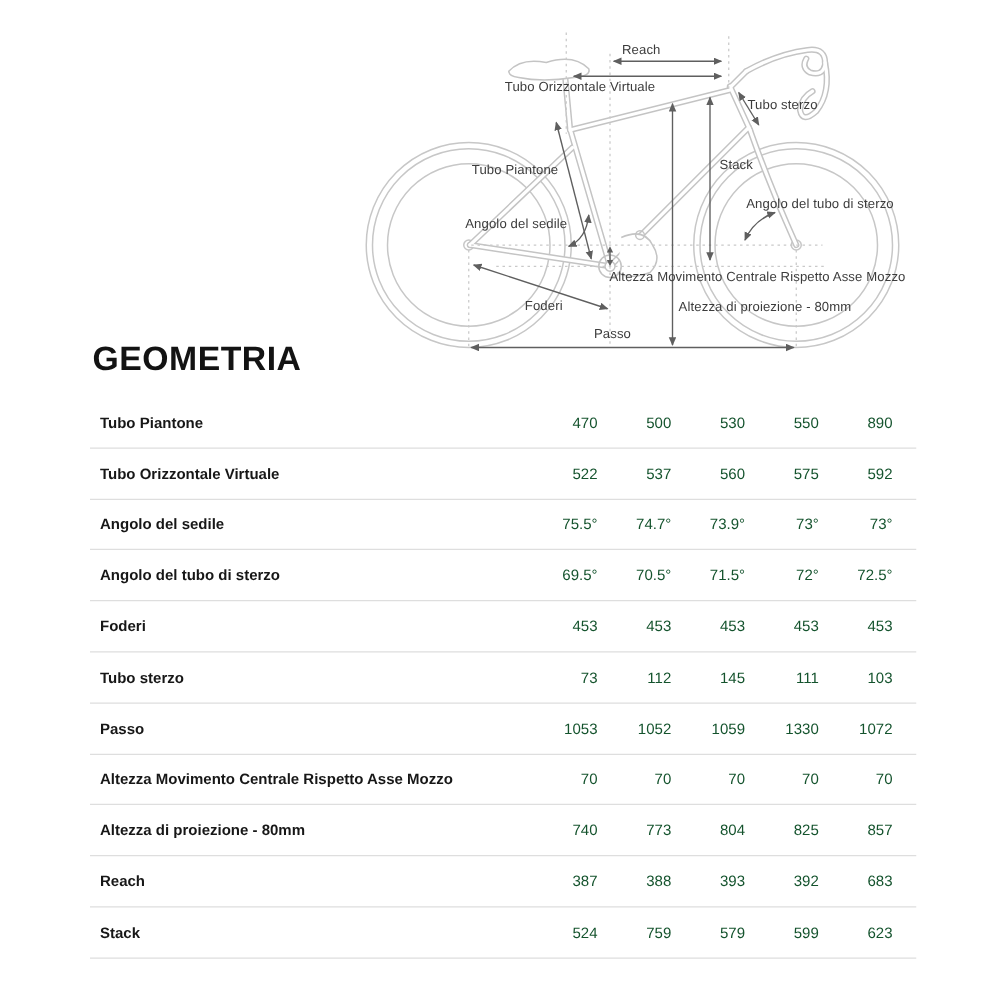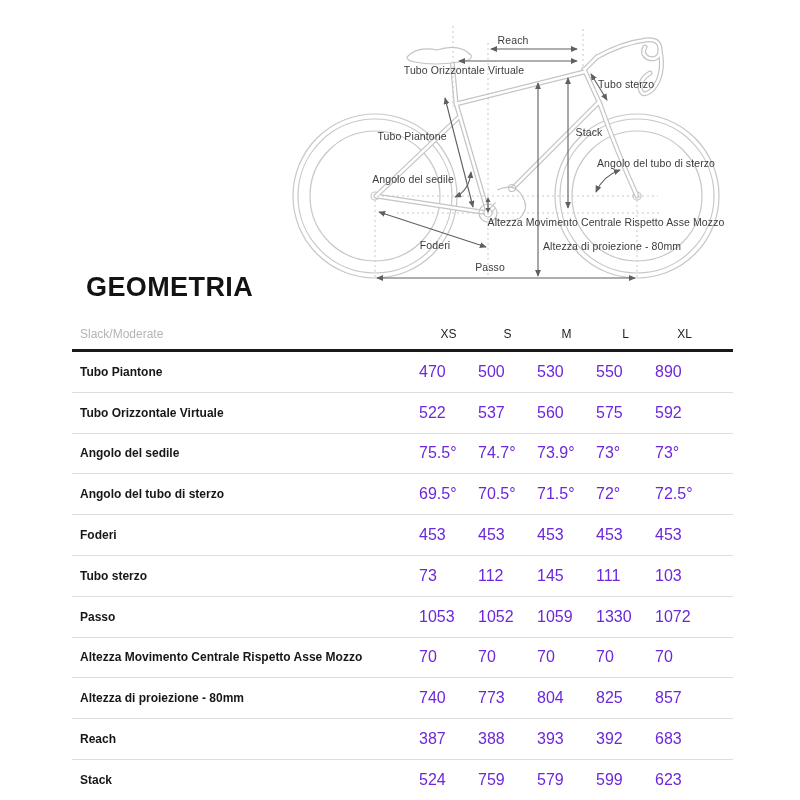--- a/index.html
+++ b/index.html
@@ -22,38 +22,38 @@
   .dl-stack            { left:589px; top:132px; }
   .dl-angolo-sedile    { left:413px; top:179px; }
   .dl-angolo-sterzo    { left:656px; top:163px; }
   .dl-alt-movimento    { left:606px; top:222px; }
   .dl-alt-proiezione   { left:612px; top:246px; }
   .dl-foderi           { left:435px; top:245px; }
   .dl-passo            { left:490px; top:267px; }
 
   
   .page-title {
-    position:absolute; left:86px; top:254px;
+    position:absolute; left:74px; top:254px;
     font-size:27px; font-weight:bold; color:#131313; letter-spacing:0.4px;
   }
 
   
   .geo-table { position:absolute; left:72px; top:318px; width:661px; }
   .thead {
     display:flex; align-items:center; height:34px;
     border-bottom:3px solid #1a1a1a; padding-right:19px; box-sizing:border-box;
   }
   .thead .sub { flex:1; padding-left:8px; font-size:12px; color:#b4b4b4; }
   .colh { width:59px; text-align:center; font-size:12px; color:#222222; }
   .trow {
     display:flex; align-items:center; height:40.8px;
     border-bottom:1px solid #dedede; padding-right:19px; box-sizing:border-box;
   }
   .trow .lbl { flex:1; padding-left:8px; font-size:12px; font-weight:bold; color:#171717; }
-  .cell { width:59px; text-align:left; font-size:16px; color:#6d28d9; }
+  .cell { width:59px; text-align:right; font-size:12px; color:#14532d; }
 </style>
 </head>
 <body>
 
 <svg class="diagram-svg" viewBox="280 5 460 290" xmlns="http://www.w3.org/2000/svg">
   <defs>
     <marker id="ah" markerWidth="8" markerHeight="8" refX="6.2" refY="3" orient="auto-start-reverse" markerUnits="userSpaceOnUse">
       <path d="M0,0 L7,3 L0,6 Z" fill="#5f5f5f"></path>
     </marker>
   </defs>
@@ -137,28 +137,20 @@
 <span class="dlabel dl-angolo-sedile">Angolo del sedile</span>
 <span class="dlabel dl-angolo-sterzo">Angolo del tubo di sterzo</span>
 <span class="dlabel dl-alt-movimento">Altezza Movimento Centrale Rispetto Asse Mozzo</span>
 <span class="dlabel dl-alt-proiezione">Altezza di proiezione - 80mm</span>
 <span class="dlabel dl-foderi">Foderi</span>
 <span class="dlabel dl-passo">Passo</span>
 
 <h1 class="page-title">GEOMETRIA</h1>
 
 <div class="geo-table">
-  <div class="thead">
-    <div class="sub">Slack/Moderate</div>
-    <div class="colh">XS</div>
-    <div class="colh">S</div>
-    <div class="colh">M</div>
-    <div class="colh">L</div>
-    <div class="colh">XL</div>
-  </div>
   <div id="tbody">
       <div class="trow">
     <div class="lbl">Tubo Piantone</div>
   <div class="cell">470</div>
         <div class="cell">500</div>
         <div class="cell">530</div>
         <div class="cell">550</div>
         <div class="cell">890</div>
       </div>
       <div class="trow">

